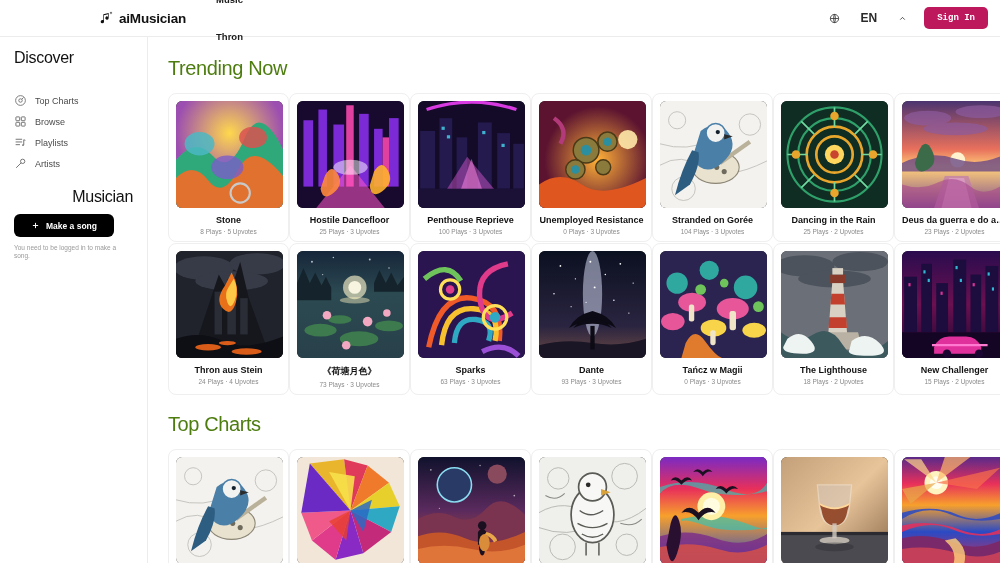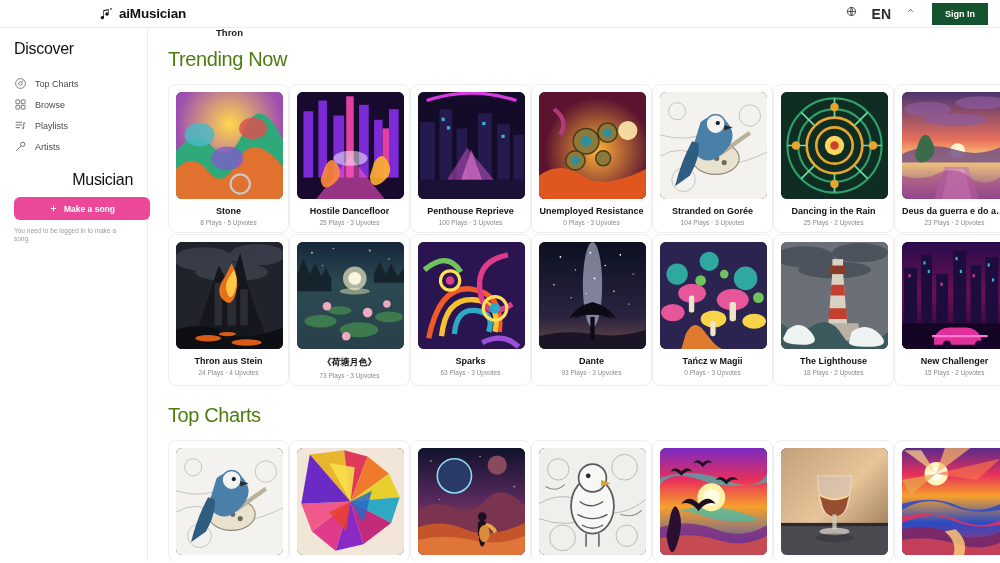--- a/index.html
+++ b/index.html
@@ -6,69 +6,69 @@
   html, body {
     width: 1000px; height: 563px;
     font-family: "Liberation Sans", sans-serif;
     background: #ffffff;
     color: #111111;
     overflow: hidden;
   }
 
   
   .topbar {
-    height: 28px;
+    height: 37px;
     border-bottom: 1px solid #ececec;
     display: flex;
     align-items: center;
     padding: 0 12px 0 98px;
     background: #fff;
     position: relative;
   }
   .brand { display: flex; align-items: center; gap: 5px; }
   .brand-mark { width: 16px; height: 16px; display: block; }
   .brand-name { font-size: 13.5px; font-weight: bold; letter-spacing: -.2px; }
   .nav-links { display: flex; align-items: center; gap: 26px; margin-left: 30px; flex-direction: column; }
   .nav-link { font-size: 9.5px; font-weight: bold; color: #1a1a1a; cursor: pointer; }
   .topbar-right { margin-left: auto; display: flex; align-items: center; gap: 10px; }
   .lang-select {
-    display: flex; gap: 15px;
-    font-size: 14px; font-weight: bold; color: #2a2a2a;
+    display: flex; align-items: center; gap: 21px;
+    font-size: 12px; font-weight: bold; color: #2a2a2a;
     padding: 4px 7px; border-radius: 5px; cursor: pointer;
   }
   .globe-icon { width: 11px; height: 11px; display: block; }
   .chev { width: 9px; height: 9px; display: block; }
   .signin-btn {
-    background: #14532d; color: #fff;
+    background: #be185d; color: #fff;
     font-size: 9px; font-weight: bold;
-    padding: 6px 13px; border-radius: 0; border: none;
-    cursor: pointer; font-family: Liberation Sans, sans-serif;
+    padding: 6px 13px; border-radius: 5px; border: none;
+    cursor: pointer; font-family: Liberation Mono, monospace;
   }
 
   
   .layout { display: flex; height: 533px; }
 
   
   .sidebar {
     width: 148px; flex: 0 0 148px;
     border-right: 1px solid #ececec;
     padding: 12px 14px 0 14px;
     background: #fff;
   }
-  .side-title { font-size: 16px; font-weight: normal; letter-spacing: -.3px; margin-bottom: 15px; color:#111; }
+  .side-title { font-size: 16px; font-weight: normal; letter-spacing: -.3px; margin-bottom: 23px; color:#111; }
   .side-title.second { margin-top: 14px; margin-bottom: 8px; text-align: right; }
   .side-item {
     display: flex; align-items: center; gap: 8px;
     padding: 4px 0; cursor: pointer;
   }
   .side-icon { width: 13px; height: 13px; flex: 0 0 13px; display: block; color: #6b6b6b; }
   .side-label { font-size: 9px; color: #4b4b4b; }
   .make-song-btn {
-    width: 136px; height: 23px;
-    background: #ec4899; color: #fff; border: none; border-radius: 6px;
+    width: 100px; height: 23px;
+    background: #000000; color: #fff; border: none; border-radius: 6px;
     display: flex; align-items: center; justify-content: center; gap: 6px;
     font-size: 8.5px; font-weight: bold; cursor: pointer;
     font-family: inherit; margin-top: 2px;
   }
   .plus-icon { width: 9px; height: 9px; display: block; }
   .hint { font-size: 6.5px; color: #9a9a9a; margin-top: 7px; line-height: 1.3; }
 
   
   .main { flex: 1; padding: 20px 0 0 20px; overflow: hidden; }
   .section-title {

